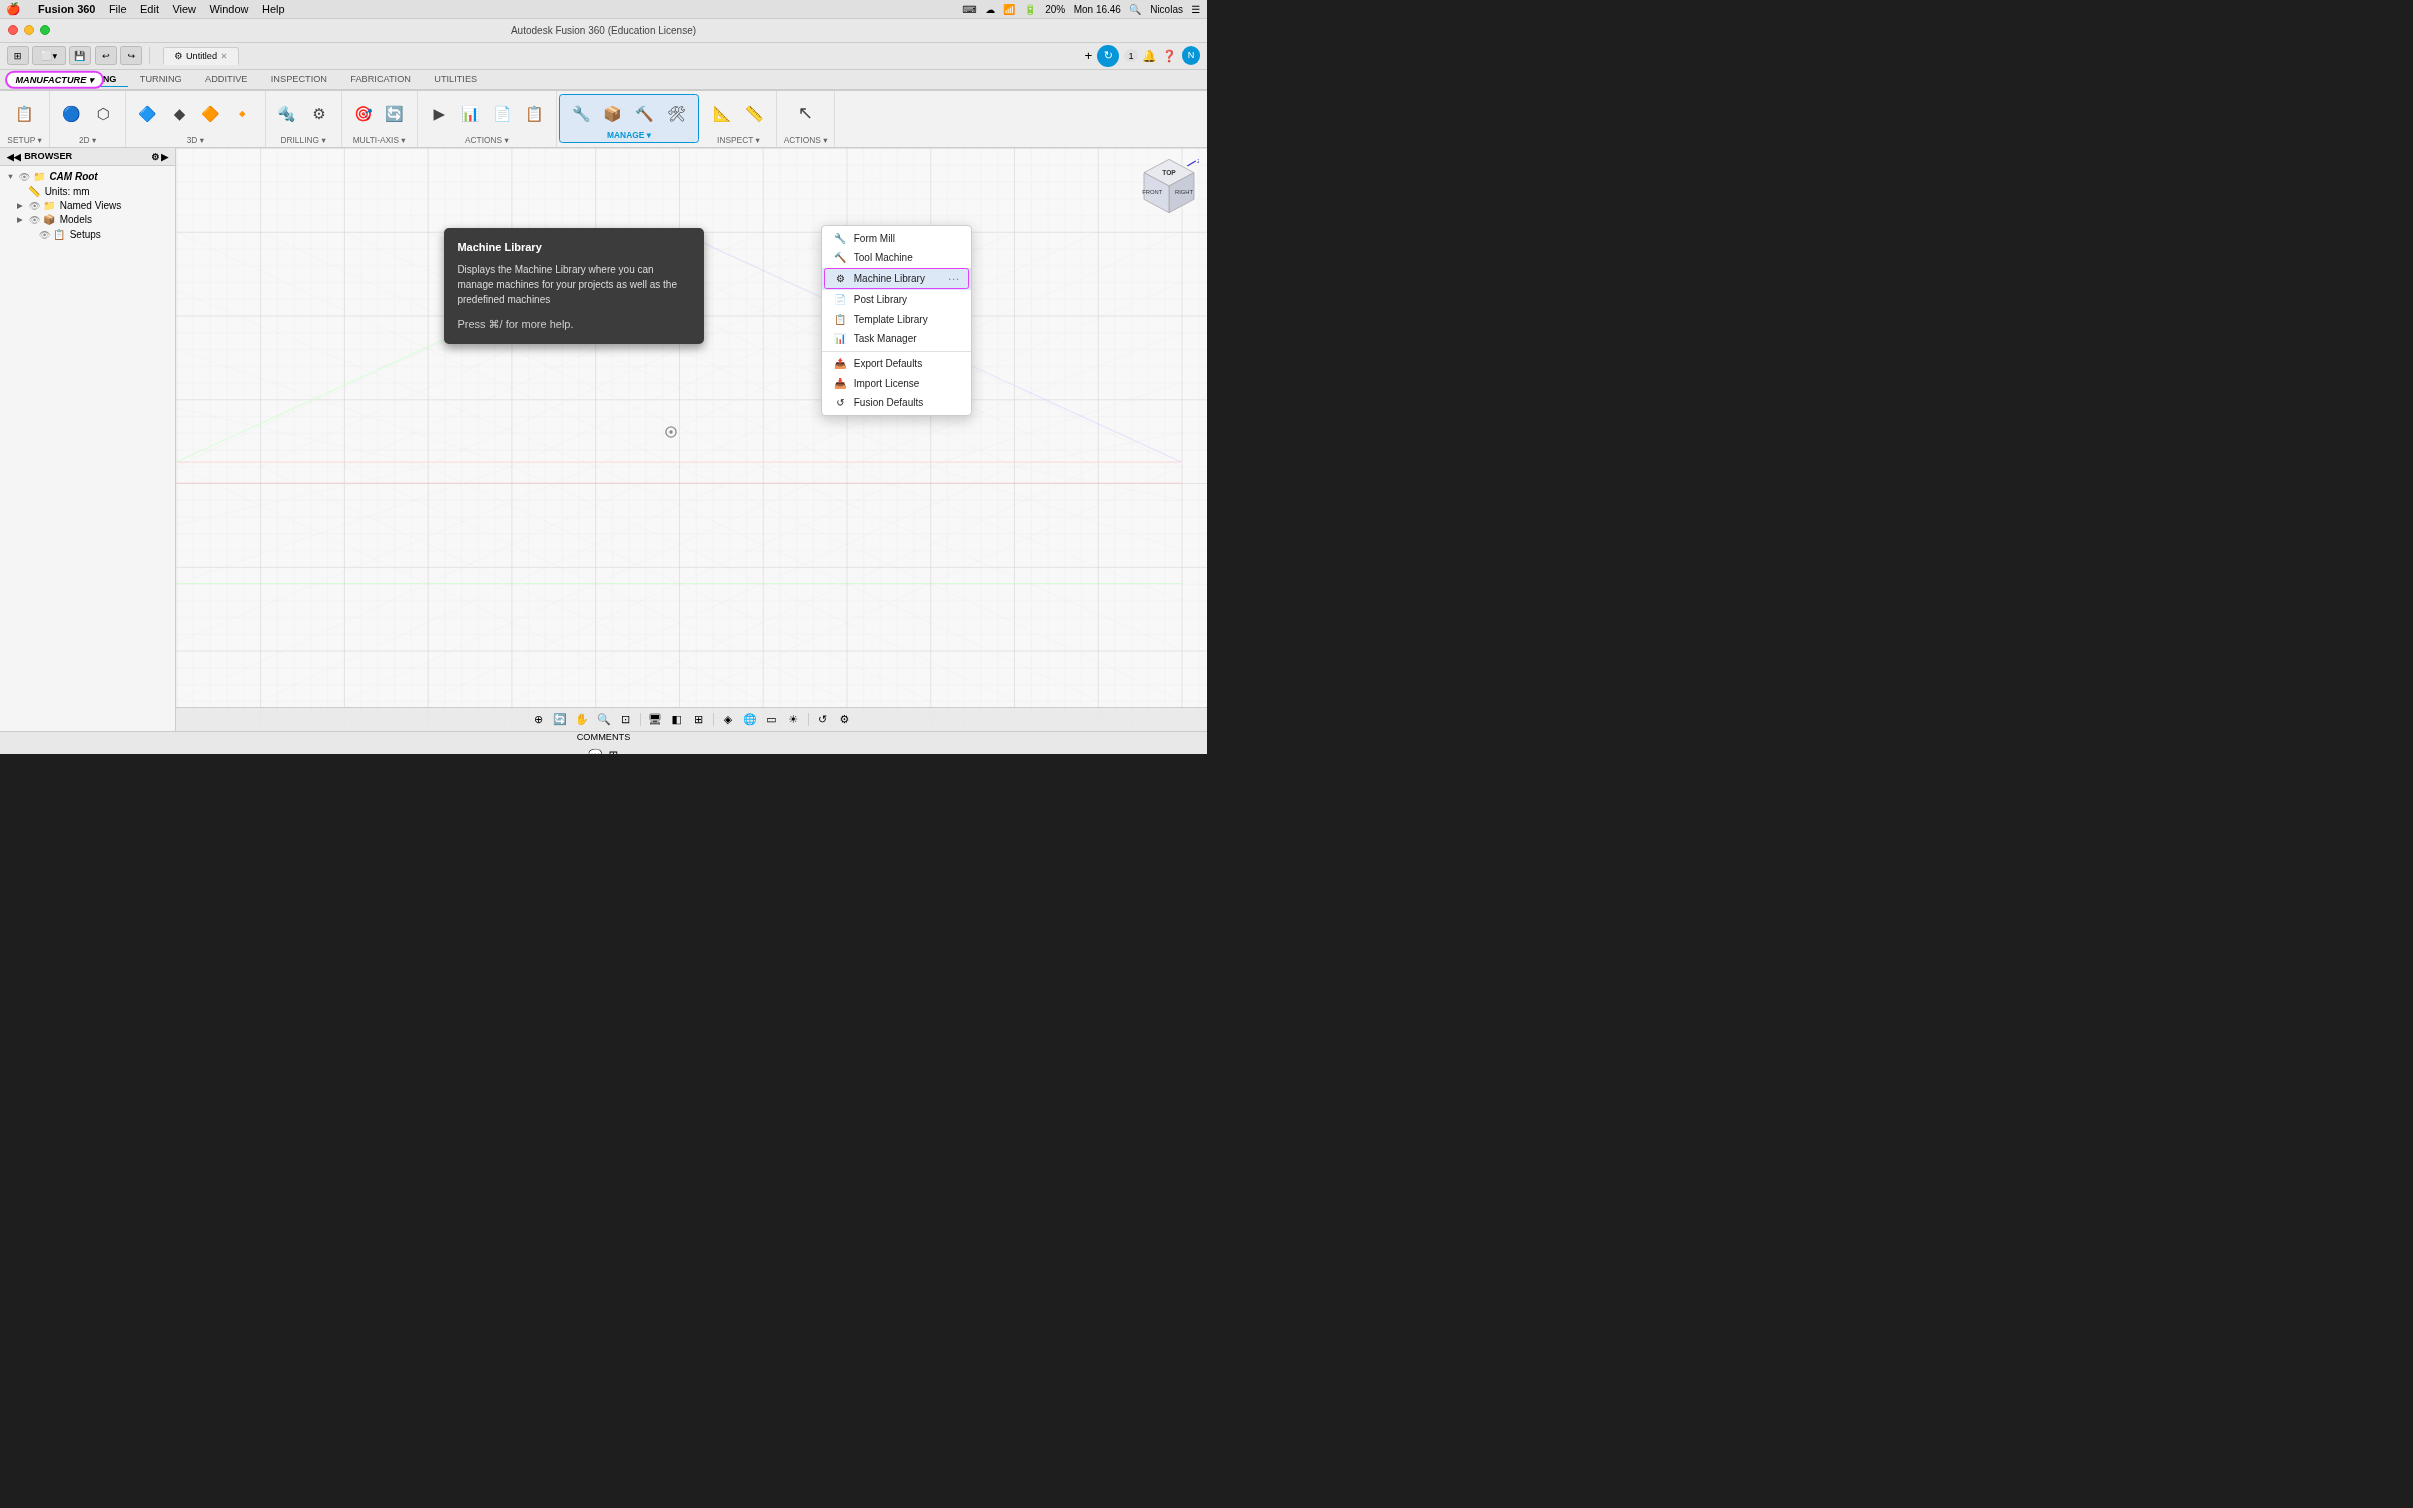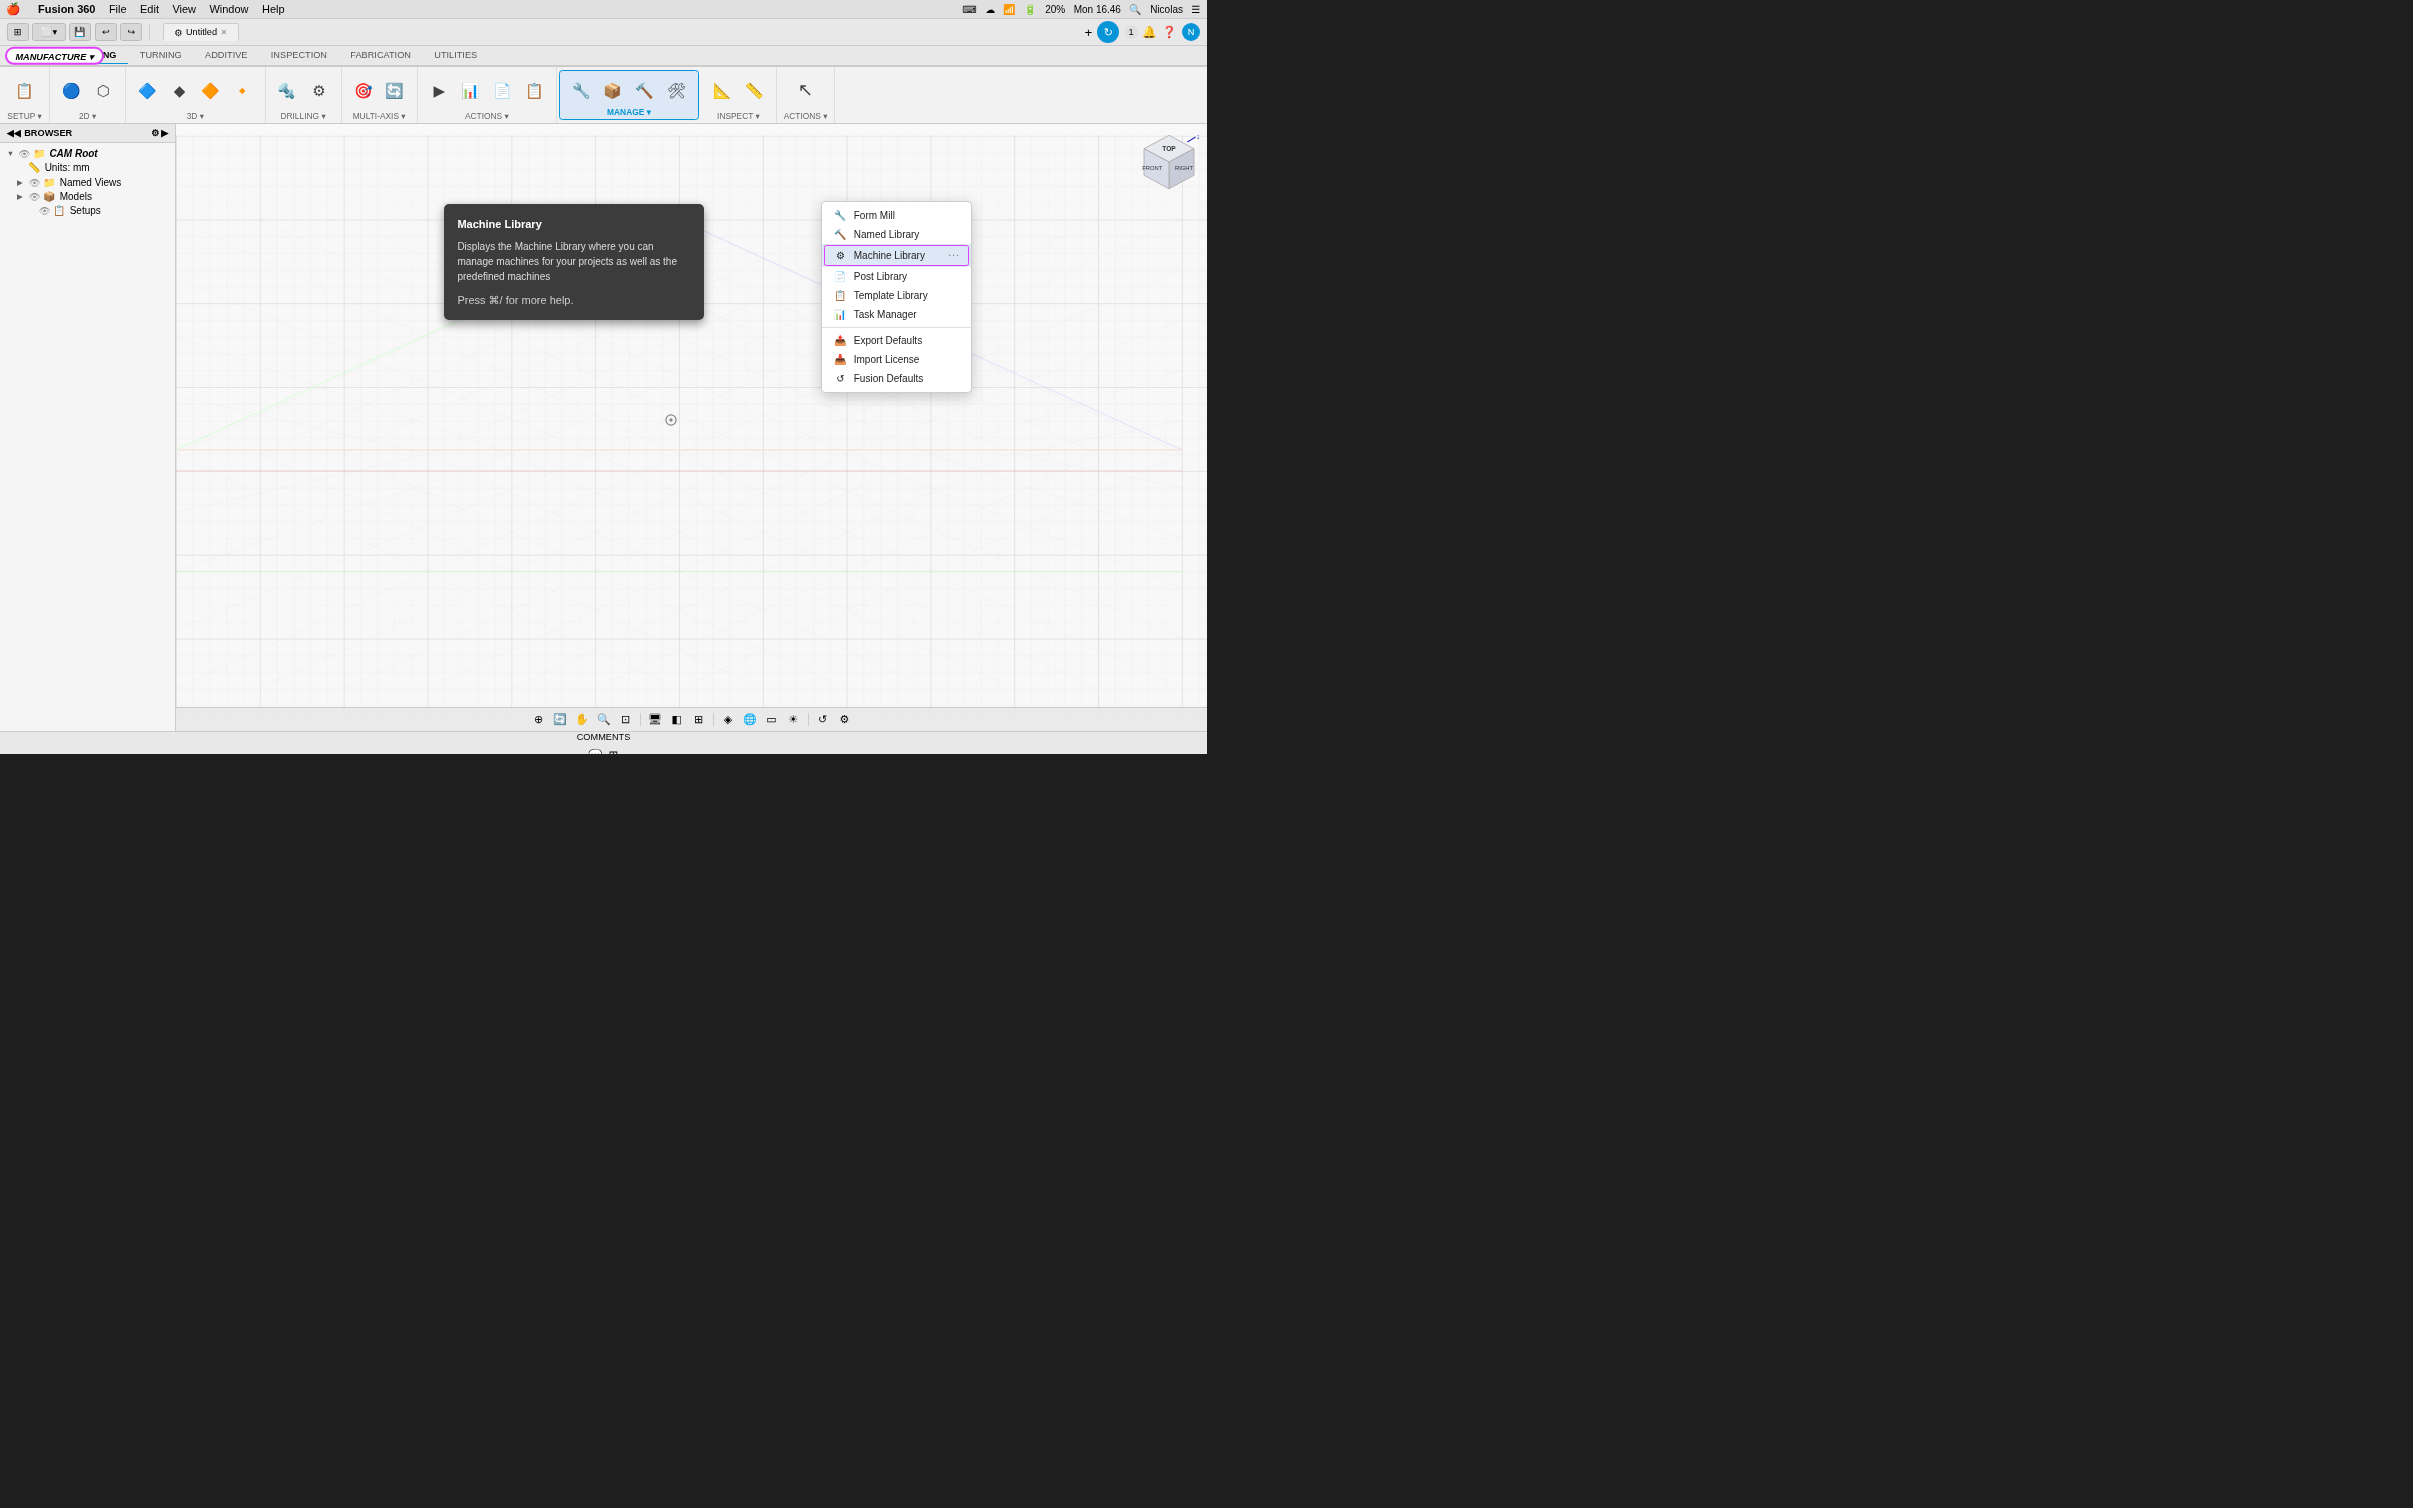--- a/index.html
+++ b/index.html
@@ -362,20 +362,28 @@
     <span>20%</span>
     <span class="time">Mon 16.46</span>
     <span>🔍</span>
     <span>Nicolas</span>
     <span>☰</span>
   </div>
 </div>
 
 <div id="window">
 
+  <div id="titlebar">
+    <div class="window-controls">
+      <span class="wc-btn wc-close"></span>
+      <span class="wc-btn wc-minimize"></span>
+      <span class="wc-btn wc-maximize"></span>
+    </div>
+    <span class="title">Autodesk Fusion 360 (Education License)</span>
+  </div>
 
   <div id="toolbar-top" style="position:relative;">
     <span class="toolbar-icon-btn">⊞</span>
     <span class="toolbar-icon-btn" style="width:34px;">⬜▾</span>
     <span class="toolbar-icon-btn">💾</span>
     <span class="toolbar-icon-btn">↩</span>
     <span class="toolbar-icon-btn">↪</span>
     <span style="width:0.8px;height:17px;background:#ccc;margin:0 3.4px;"></span>
 
     <div class="workspace-tab active" style="margin-left:6.7px;">
@@ -686,21 +694,21 @@
 
       <div id="manage-dropdown">
 
         <div class="dropdown-item">
           <span class="item-icon">🔧</span>
           <span>Form Mill</span>
         </div>
 
         <div class="dropdown-item">
           <span class="item-icon">🔨</span>
-          <span>Named Library</span>
+          <span>Tool Machine</span>
         </div>
 
         <div class="dropdown-item highlighted" style="background:#dce8f5;position:relative;">
           <span class="item-icon">⚙</span>
           <span>Machine Library</span>
           <span class="dropdown-dots">⋯</span>
 
           <div style="position:absolute;inset:0.8px 1.7px;border:1.7px solid #e040fb;border-radius:2.5px;pointer-events:none;"></div>
         </div>
 

